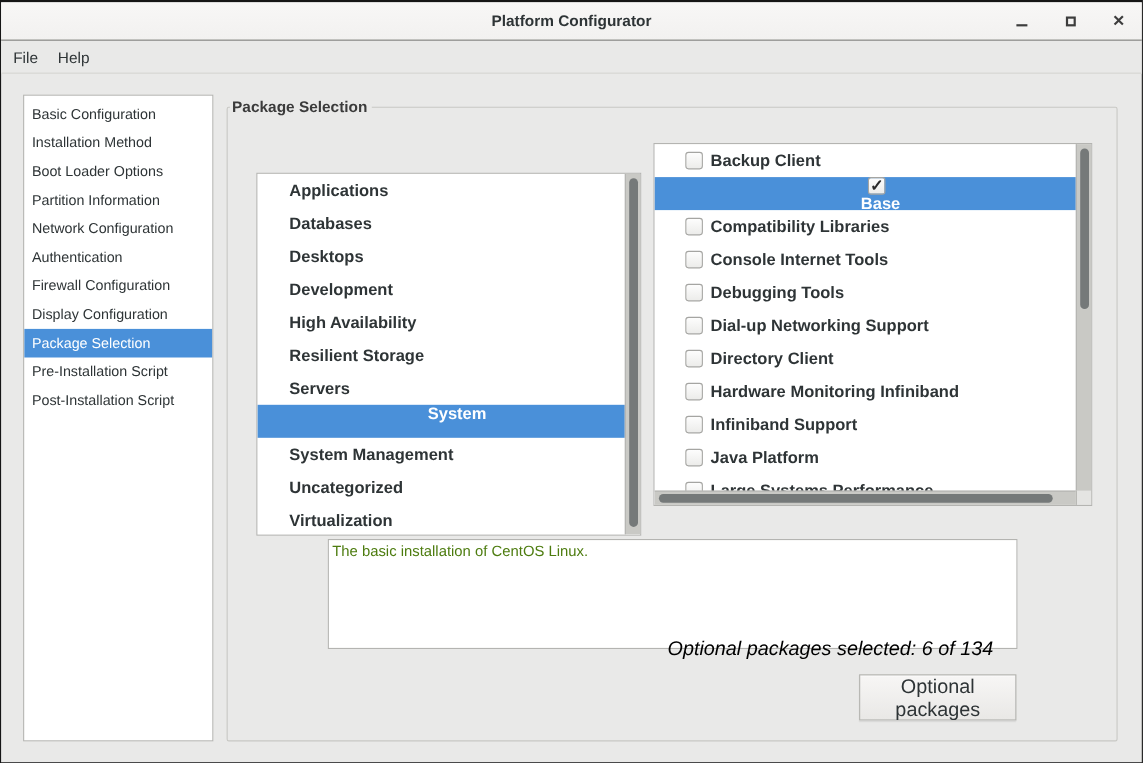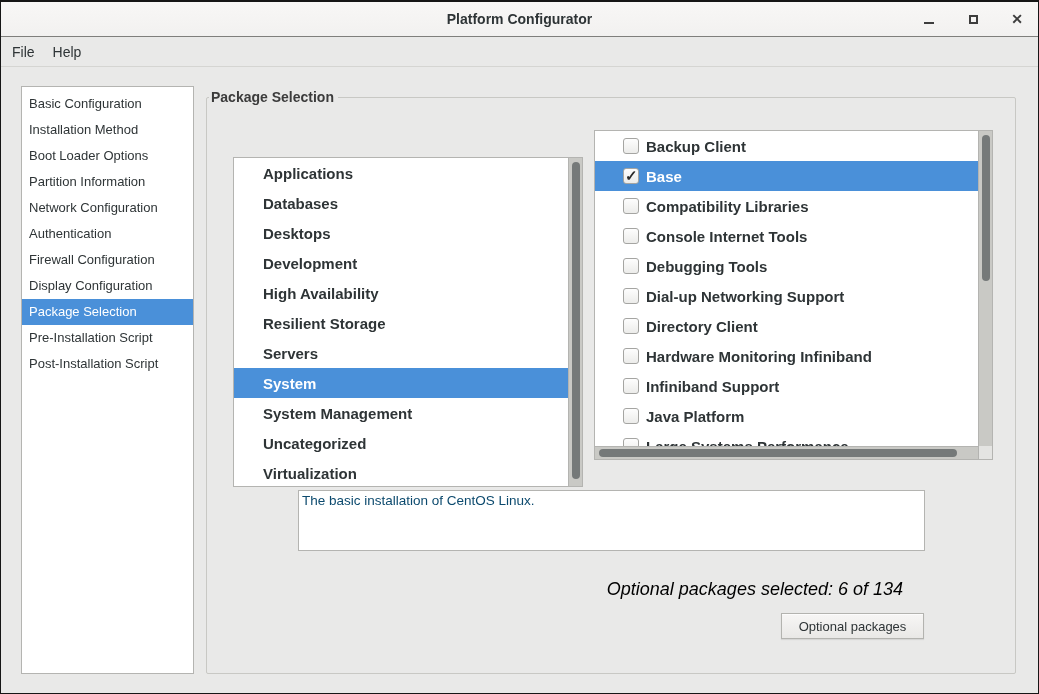--- a/index.html
+++ b/index.html
@@ -96,21 +96,21 @@
   .rows { position: absolute; left: 0; top: 0; right: 14px; bottom: 0; }
   .list-row {
     height: 30px;
     display: flex; align-items: center;
     font-size: 15px; font-weight: bold;
     color: #2e3436;
     white-space: nowrap;
   }
   .cat-row { padding-left: 29px; }
   .pkg-row { padding-left: 28px; }
-  .list-row.selected { background: var(--sel); color: #ffffff; }
+  .list-row.selected { background: var(--sel); color: #ffffff; flex-direction: column; }
   .checkbox {
     width: 16px; height: 16px;
     border: 1px solid #a5a5a2;
     border-radius: 3px;
     background: linear-gradient(#fdfdfd, #ececea);
     margin-right: 7px;
     flex: 0 0 auto;
     position: relative;
   }
   .checkbox.checked::after {
@@ -145,41 +145,41 @@
   }
   .corner {
     position: absolute; right: 0; bottom: 0;
     width: 14px; height: 13px;
     background: #e4e4e2;
     border-left: 1px solid #b4b4b1;
   }
   
   .descbox {
     position: absolute; left: 91px; top: 392px;
-    width: 627px; height: 61px;
+    width: 627px; height: 100px;
     background: #ffffff;
     border: 1px solid #b4b4b1;
     font-size: 13.5px;
     padding: 2px 3px;
-    color: #0c4a6e;
+    color: #4d7c0f;
   }
   .opt-summary {
     position: absolute; top: 481px; right: 112px;
     font-size: 18px; font-style: italic;
     color: #000000;
   }
   .opt-btn {
     position: absolute; left: 574px; top: 515px;
-    width: 143px; height: 26px;
+    width: 143px; height: 42px;
     background: linear-gradient(#f7f6f5, #e9e8e6);
     border: 1px solid #b3b3af;
     border-radius: 0;
     box-shadow: 0 1px 0 rgba(255,255,255,0.7) inset, 0 1px 1px rgba(0,0,0,0.08);
     font-family: "Liberation Sans", sans-serif;
-    font-size: 13px; color: #2e3436;
+    font-size: 18px; color: #2e3436;
   }
 </style>
 </head>
 <body>
 
 <div class="window">
 
   <div class="titlebar">
     <div class="title">Platform Configurator</div>
     <div class="controls">

